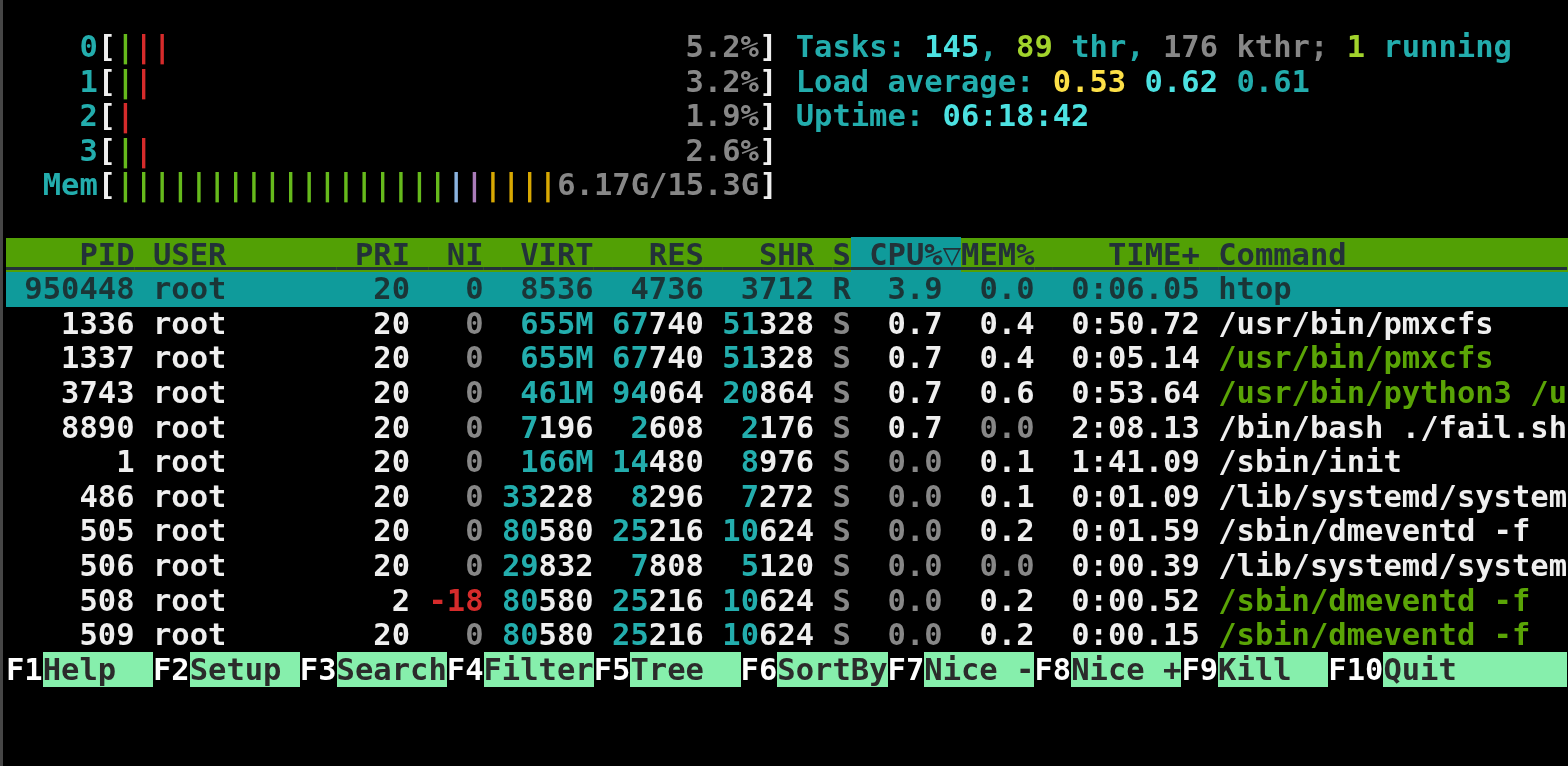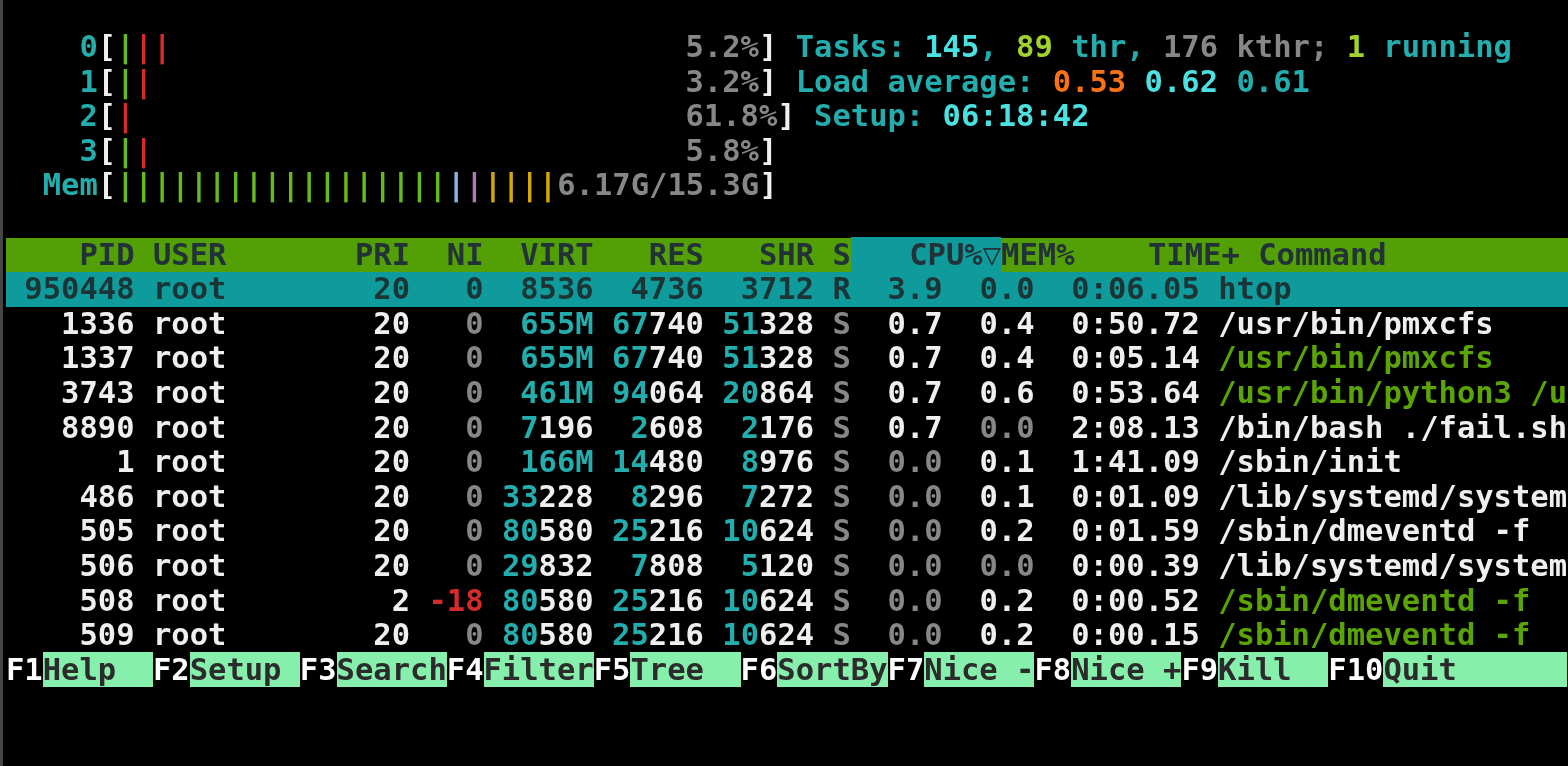--- a/index.html
+++ b/index.html
@@ -7,47 +7,47 @@
        font-family:"DejaVu Sans Mono","Liberation Mono",monospace;}
   #edge{position:absolute;left:0;top:0;width:3px;height:766px;background:#464646;}
   #terminal{position:absolute;left:0;top:0;width:1568px;height:766px;
             padding:30px 0 0 6px;box-sizing:border-box;
             font-size:30.5px;font-weight:bold;color:#efefef;}
   .line{white-space:pre;height:34.6px;line-height:34.6px;}
   
   .c  {color:#23adad}  
   .bc {color:#4ce1e1}  
   .w  {color:#efefef}  
-  .wt {color:#f97316}  
+  .wt {color:#fde047}  
   .g  {color:#878787}  
   .gn {color:#a2d32c}  
   .gc {color:#5aa406}  
   .rd {color:#d62b2b}  
   
   .mg{color:#66ba1c}.mr{color:#d62b2b}.mb{color:#8cb4e0}.mp{color:#aa7cba}.my{color:#d8a802}
   
   .hdr {background:#52a005;}
-  .hdr span{color:#233239;}
-  .hdr .sorth{background:#0f9b9b;color:#233239;padding-left:40px;}
+  .hdr span{color:#233239;text-decoration:underline;}
+  .hdr .sorth{background:#0f9b9b;color:#233239;}
   .sel {background:#0f9b9b;}
   .sel span{color:#1b3537;margin-top:44px;}
   .tm{background:#52a005;color:#233239;}
   .ti{background:#3c6cad;color:#20303c;}
   .fk{color:#ffffff;background:#000;text-align:center;}
   .fl{background:#86efac;color:#2b2b2b;}
 </style>
 </head>
 <body>
 
 <div id="edge"></div>
 <div id="terminal">
     <div class="line"><span class="c">    0</span><span class="w">[</span><span class="mg">|</span><span class="mr">|</span><span class="mr">|</span><span>                            </span><span class="g">5.2%</span><span class="w">]</span><span> </span><span><span class="c">Tasks: </span><span class="bc">145</span><span class="c">, </span><span class="gn">89</span><span class="c"> thr</span><span class="c">, </span><span class="g">176 kthr;</span><span class="c"> </span><span class="gn">1</span><span class="c"> running</span></span></div>
     <div class="line"><span class="c">    1</span><span class="w">[</span><span class="mg">|</span><span class="mr">|</span><span>                             </span><span class="g">3.2%</span><span class="w">]</span><span> </span><span><span class="c">Load average: </span><span class="wt">0.53</span><span class="c"> </span><span class="bc">0.62</span><span class="c"> </span><span class="c">0.61</span></span></div>
-    <div class="line"><span class="c">    2</span><span class="w">[</span><span class="mr">|</span><span>                              </span><span class="g">61.8%</span><span class="w">]</span><span> </span><span><span class="c">Setup: </span><span class="bc">06:18:42</span></span></div>
-    <div class="line"><span class="c">    3</span><span class="w">[</span><span class="mg">|</span><span class="mr">|</span><span>                             </span><span class="g">5.8%</span><span class="w">]</span></div>
+    <div class="line"><span class="c">    2</span><span class="w">[</span><span class="mr">|</span><span>                              </span><span class="g">1.9%</span><span class="w">]</span><span> </span><span><span class="c">Uptime: </span><span class="bc">06:18:42</span></span></div>
+    <div class="line"><span class="c">    3</span><span class="w">[</span><span class="mg">|</span><span class="mr">|</span><span>                             </span><span class="g">2.6%</span><span class="w">]</span></div>
     <div class="line"><span class="c">  Mem</span><span class="w">[</span><span class="mg">|</span><span class="mg">|</span><span class="mg">|</span><span class="mg">|</span><span class="mg">|</span><span class="mg">|</span><span class="mg">|</span><span class="mg">|</span><span class="mg">|</span><span class="mg">|</span><span class="mg">|</span><span class="mg">|</span><span class="mg">|</span><span class="mg">|</span><span class="mg">|</span><span class="mg">|</span><span class="mg">|</span><span class="mg">|</span><span class="mb">|</span><span class="mp">|</span><span class="my">|</span><span class="my">|</span><span class="my">|</span><span class="my">|</span><span></span><span class="g">6.17G/15.3G</span><span class="w">]</span></div>
     <div class="line"></div>
     <div class="line hdr"><span>    PID</span><span> </span><span>USER      </span><span> </span><span>PRI</span><span> </span><span> NI</span><span> </span><span> VIRT</span><span> </span><span>  RES</span><span> </span><span>  SHR</span><span> </span><span>S</span><span class="sorth"> CPU%▽</span><span>MEM%</span><span> </span><span>   TIME+</span><span> </span><span>Command            </span></div>
     <div class="line sel"><span class="w"> 950448</span><span> </span><span class="w">root      </span><span> </span><span class="w"> 20</span><span> </span><span class="g">  0</span><span> </span><span> 8536</span><span> </span><span> 4736</span><span> </span><span> 3712</span><span> </span><span class="g">R</span><span> </span><span class="w"> 3.9</span><span> </span><span class="g"> 0.0</span><span> </span><span class="w"> 0:06.05</span><span> </span><span class="w">htop               </span></div>
     <div class="line"><span class="w">   1336</span><span> </span><span class="w">root      </span><span> </span><span class="w"> 20</span><span> </span><span class="g">  0</span><span> </span><span class="c"> 655M</span><span> </span><span class="c">67</span><span class="w">740</span><span> </span><span class="c">51</span><span class="w">328</span><span> </span><span class="g">S</span><span> </span><span class="w"> 0.7</span><span> </span><span class="w"> 0.4</span><span> </span><span class="w"> 0:50.72</span><span> </span><span class="w">/usr/bin/pmxcfs    </span></div>
     <div class="line"><span class="w">   1337</span><span> </span><span class="w">root      </span><span> </span><span class="w"> 20</span><span> </span><span class="g">  0</span><span> </span><span class="c"> 655M</span><span> </span><span class="c">67</span><span class="w">740</span><span> </span><span class="c">51</span><span class="w">328</span><span> </span><span class="g">S</span><span> </span><span class="w"> 0.7</span><span> </span><span class="w"> 0.4</span><span> </span><span class="w"> 0:05.14</span><span> </span><span class="gc">/usr/bin/pmxcfs    </span></div>
     <div class="line"><span class="w">   3743</span><span> </span><span class="w">root      </span><span> </span><span class="w"> 20</span><span> </span><span class="g">  0</span><span> </span><span class="c"> 461M</span><span> </span><span class="c">94</span><span class="w">064</span><span> </span><span class="c">20</span><span class="w">864</span><span> </span><span class="g">S</span><span> </span><span class="w"> 0.7</span><span> </span><span class="w"> 0.6</span><span> </span><span class="w"> 0:53.64</span><span> </span><span class="gc">/usr/bin/python3 /u</span></div>
     <div class="line"><span class="w">   8890</span><span> </span><span class="w">root      </span><span> </span><span class="w"> 20</span><span> </span><span class="g">  0</span><span> </span><span class="c"> 7</span><span class="w">196</span><span> </span><span class="c"> 2</span><span class="w">608</span><span> </span><span class="c"> 2</span><span class="w">176</span><span> </span><span class="g">S</span><span> </span><span class="w"> 0.7</span><span> </span><span class="g"> 0.0</span><span> </span><span class="w"> 2:08.13</span><span> </span><span class="w">/bin/bash ./fail.sh</span></div>
     <div class="line"><span class="w">      1</span><span> </span><span class="w">root      </span><span> </span><span class="w"> 20</span><span> </span><span class="g">  0</span><span> </span><span class="c"> 166M</span><span> </span><span class="c">14</span><span class="w">480</span><span> </span><span class="c"> 8</span><span class="w">976</span><span> </span><span class="g">S</span><span> </span><span class="g"> 0.0</span><span> </span><span class="w"> 0.1</span><span> </span><span class="w"> 1:41.09</span><span> </span><span class="w">/sbin/init         </span></div>
     <div class="line"><span class="w">    486</span><span> </span><span class="w">root      </span><span> </span><span class="w"> 20</span><span> </span><span class="g">  0</span><span> </span><span class="c">33</span><span class="w">228</span><span> </span><span class="c"> 8</span><span class="w">296</span><span> </span><span class="c"> 7</span><span class="w">272</span><span> </span><span class="g">S</span><span> </span><span class="g"> 0.0</span><span> </span><span class="w"> 0.1</span><span> </span><span class="w"> 0:01.09</span><span> </span><span class="w">/lib/systemd/system</span></div>

